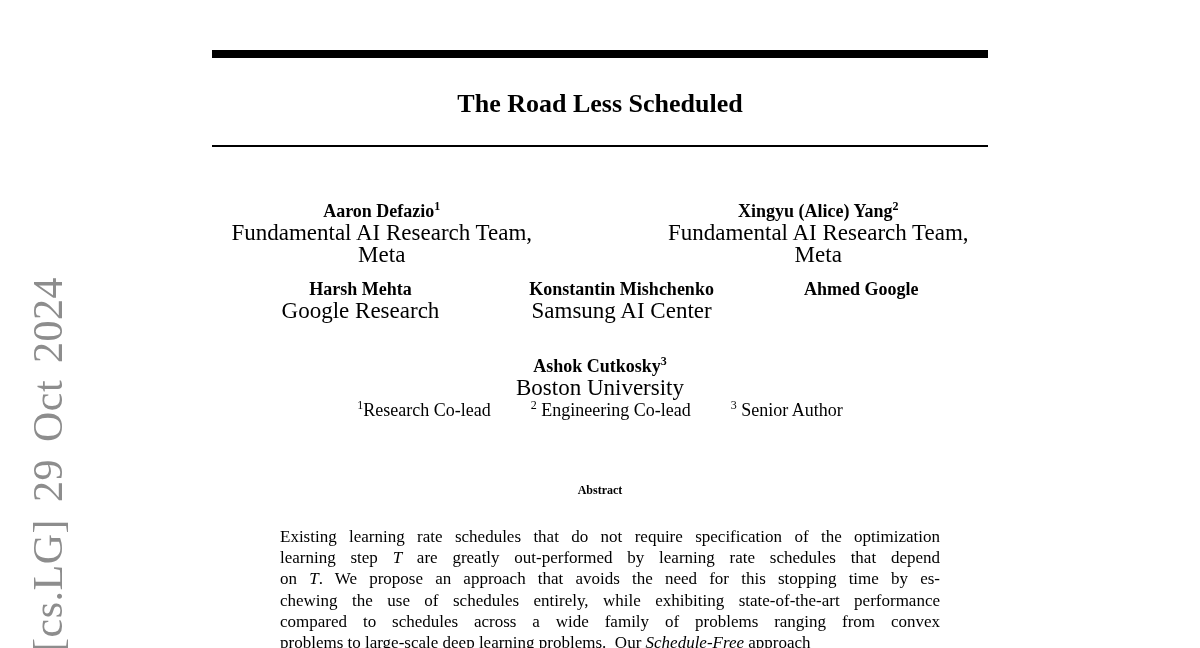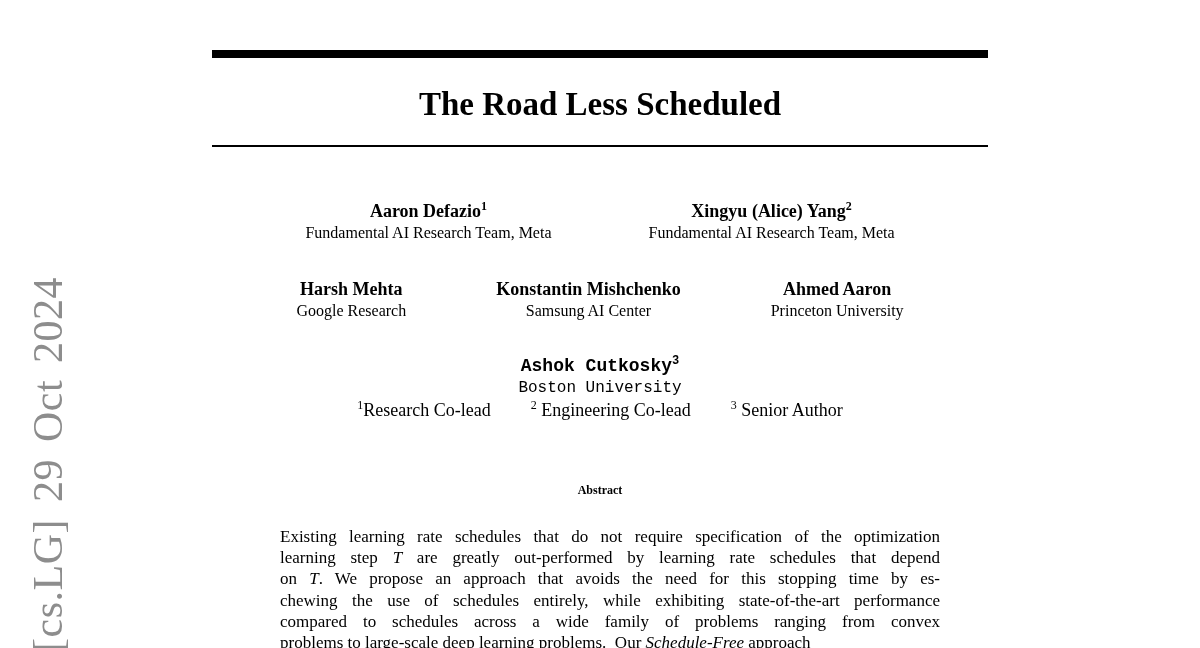--- a/index.html
+++ b/index.html
@@ -41,21 +41,21 @@
     width: 776px;
   }
   .rule-thick {
     top: 50px;
     height: 8px;
     background: #000000;
   }
   .paper-title {
     top: 86px;
     text-align: center;
-    font-size: 33px;
+    font-size: 26px;
     font-weight: bold;
     line-height: 36px;
   }
   .rule-thin {
     top: 145px;
     height: 2px;
     background: #000000;
   }
 
   
@@ -68,21 +68,21 @@
   .row1 { top: 200px; gap: 97px; }
   .row2 { top: 278px; gap: 90px; }
   .row3 { top: 355px; gap: 0; }
   .author-block { text-align: center; }
   .author-name {
     font-size: 18px;
     font-weight: bold;
     line-height: 22px;
   }
   .author-affil {
-    font-size: 16px;
+    font-size: 23px;
     line-height: 22px;
   }
   sup {
     font-size: 12px;
     line-height: 0;
     vertical-align: super;
     font-weight: normal;
   }
   .author-name sup { font-weight: bold; }
 
@@ -147,26 +147,25 @@
   <div class="band author-row row2" style="position:absolute;">
     <div class="author-block">
       <div class="author-name">Harsh Mehta</div>
       <div class="author-affil">Google Research</div>
     </div>
     <div class="author-block">
       <div class="author-name">Konstantin Mishchenko</div>
       <div class="author-affil">Samsung AI Center</div>
     </div>
     <div class="author-block">
-      <div class="author-name">Ahmed Aaron</div>
-      <div class="author-affil">Princeton University</div>
+      <div class="author-name">Ahmed Google</div>
     </div>
   </div>
 
-  <div class="band author-row row3" style="position:absolute;font-family:Liberation Mono, monospace;">
+  <div class="band author-row row3" style="position:absolute;">
     <div class="author-block">
       <div class="author-name"><span>Ashok Cutkosky</span><sup>3</sup></div>
       <div class="author-affil">Boston University</div>
     </div>
   </div>
 
   <div class="band footnote-row" style="position:absolute;">
     <span class="footnote-item"><sup>1</sup><span>Research Co-lead</span></span>
     <span class="footnote-item"><sup>2</sup><span> Engineering Co-lead</span></span>
     <span class="footnote-item"><sup>3</sup><span> Senior Author</span></span>

